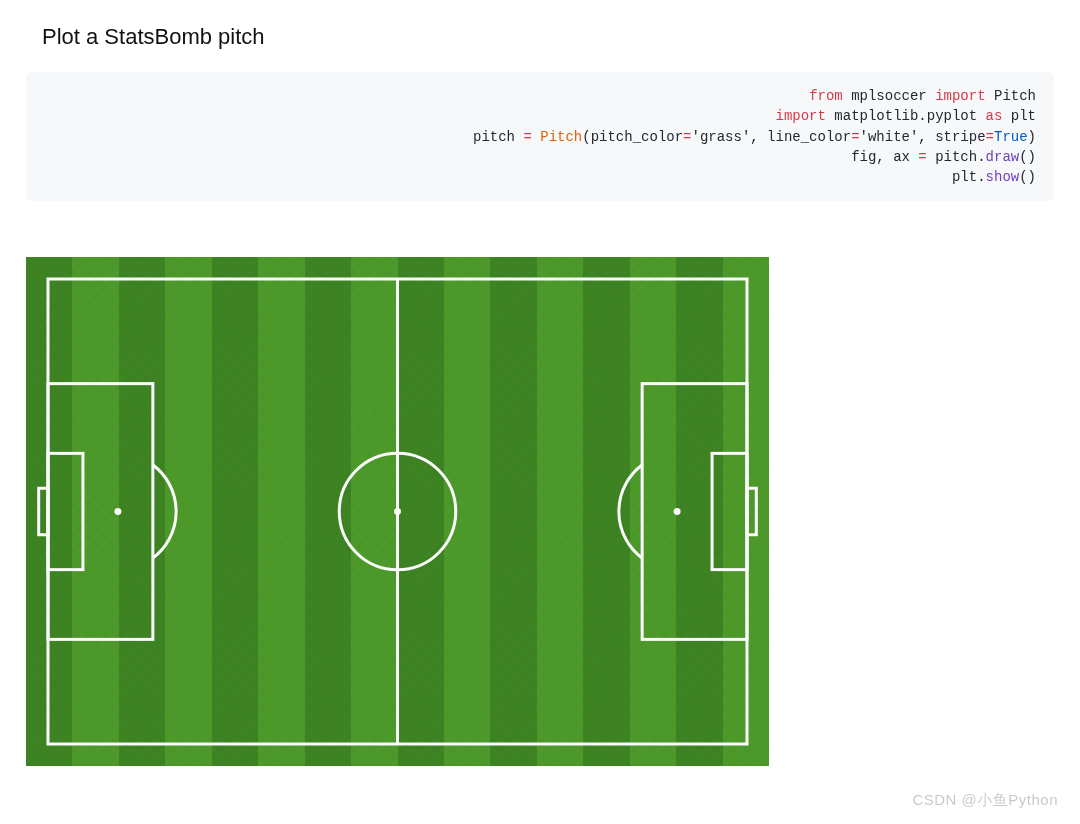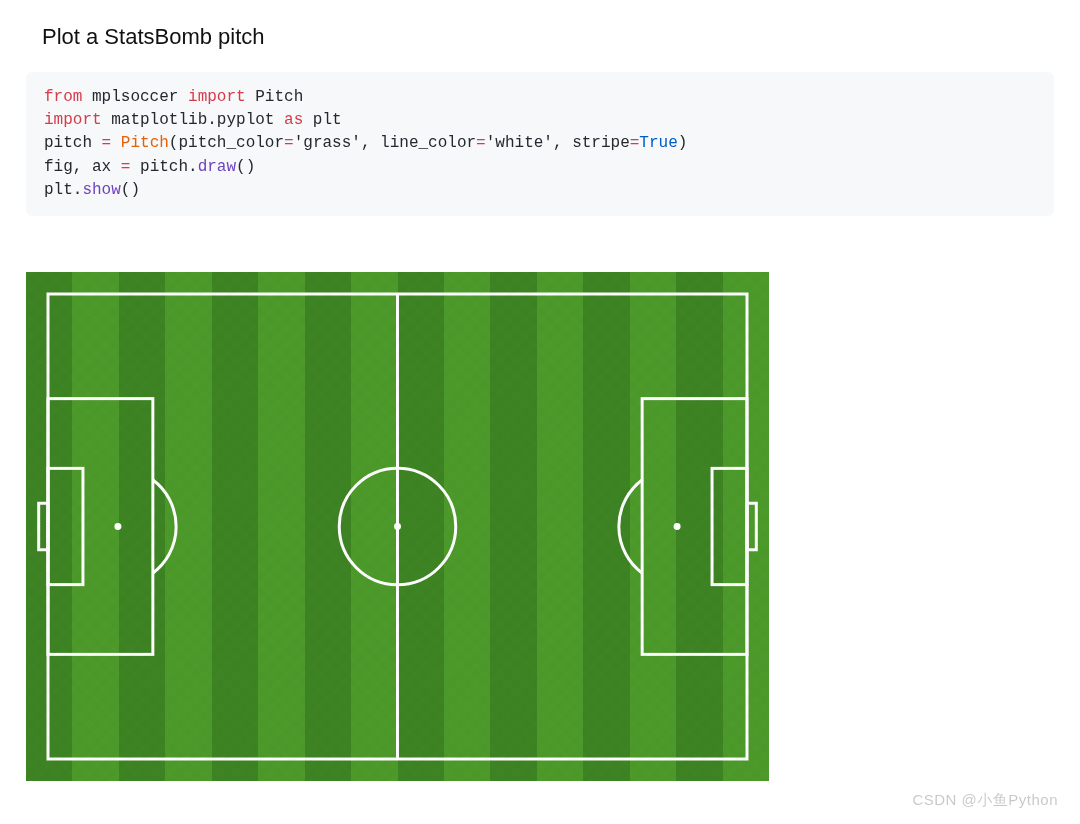--- a/index.html
+++ b/index.html
@@ -15,25 +15,26 @@
     font-size:22px;
     font-weight:400;
     margin:0 0 22px 16px;
     color:#111;
   }
   .codeblock{
     background:#f6f8fa;
     border-radius:6px;
     padding:14px 18px 14px 18px;
     font-family:"SFMono-Regular",Consolas,"Liberation Mono",Menlo,monospace;
-    font-size:16px;
+    font-size:14px;
     line-height:1.45;
     white-space:pre;
     color:#24292e;
     max-width:1004px;
+    text-align:right;
   }
   .kw{color:#d73a49;}
   .cls{color:#e36208;}
   .fn{color:#6f42c1;}
   .str{color:#24292e;}
   .bool{color:#005cc5;}
   .op{color:#d73a49;}
   .pitch-wrap{
     margin-top:56px;
     width:743px;

